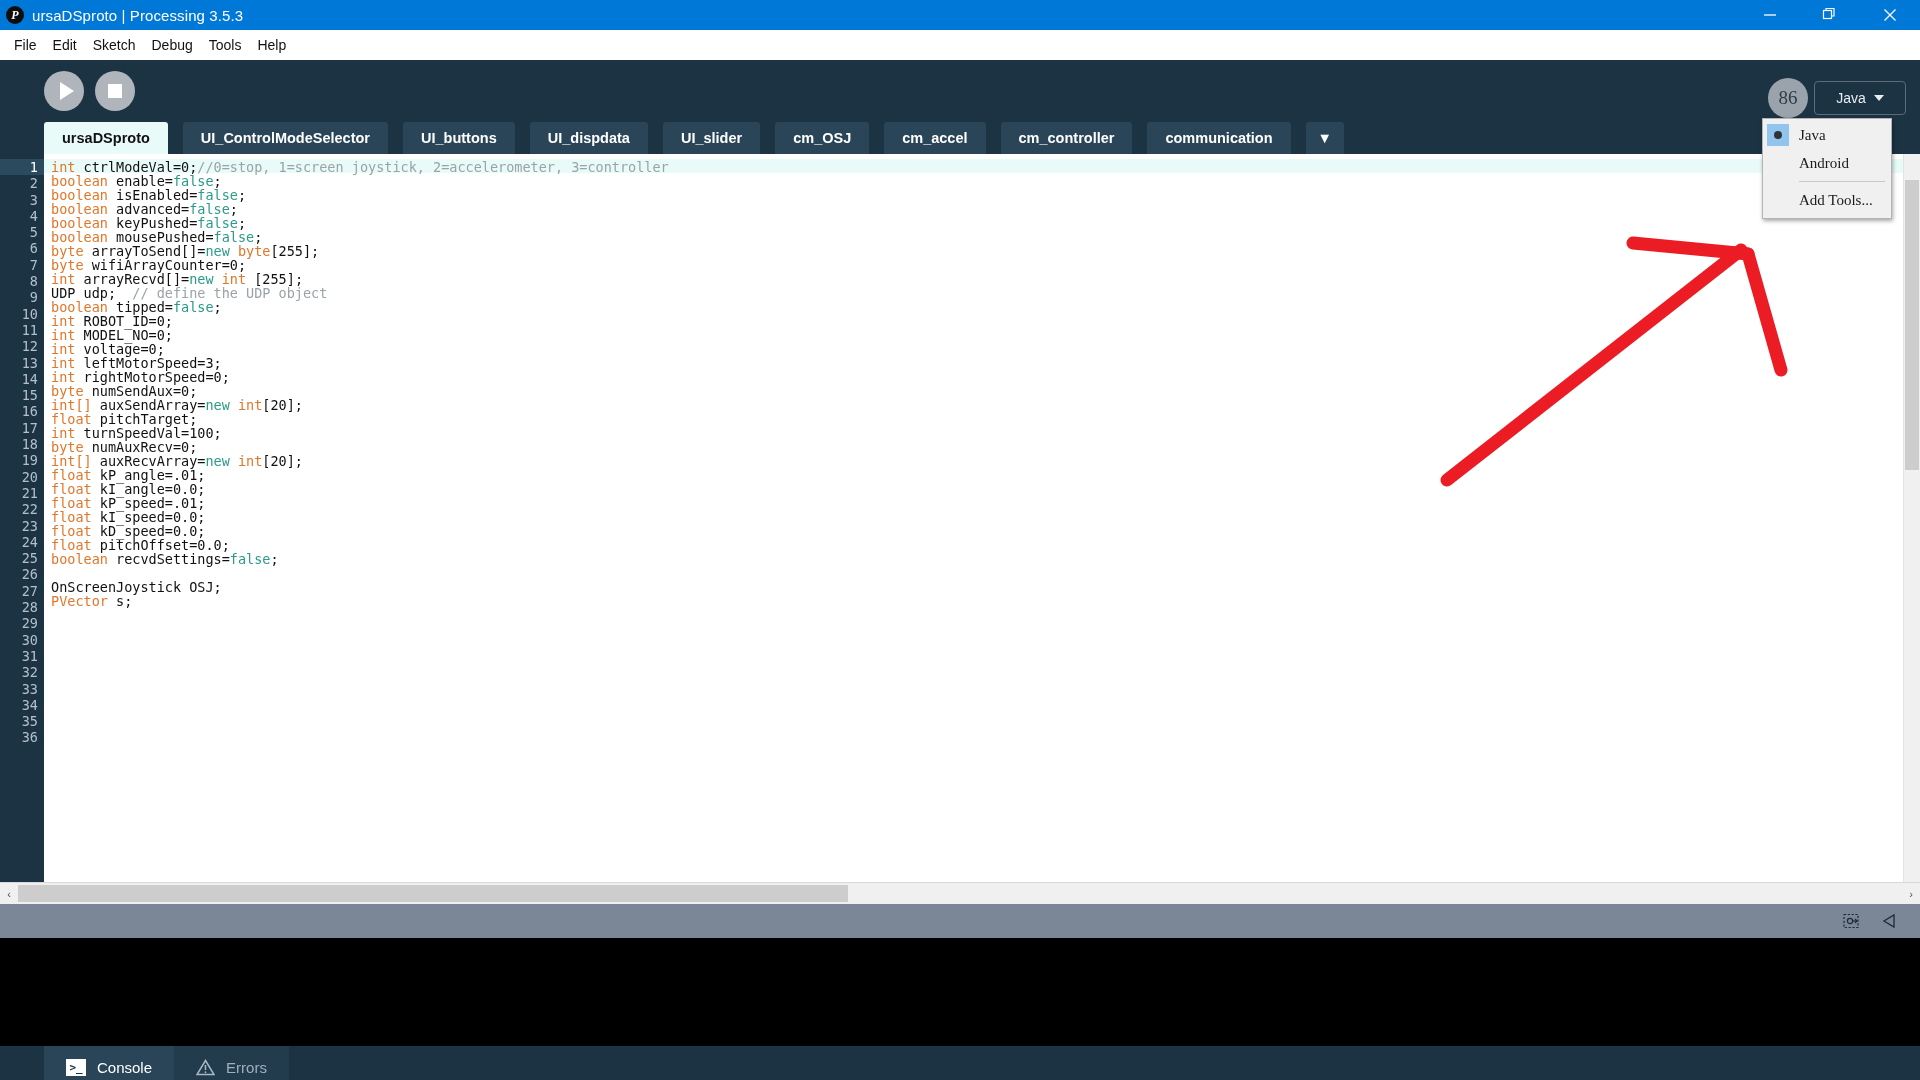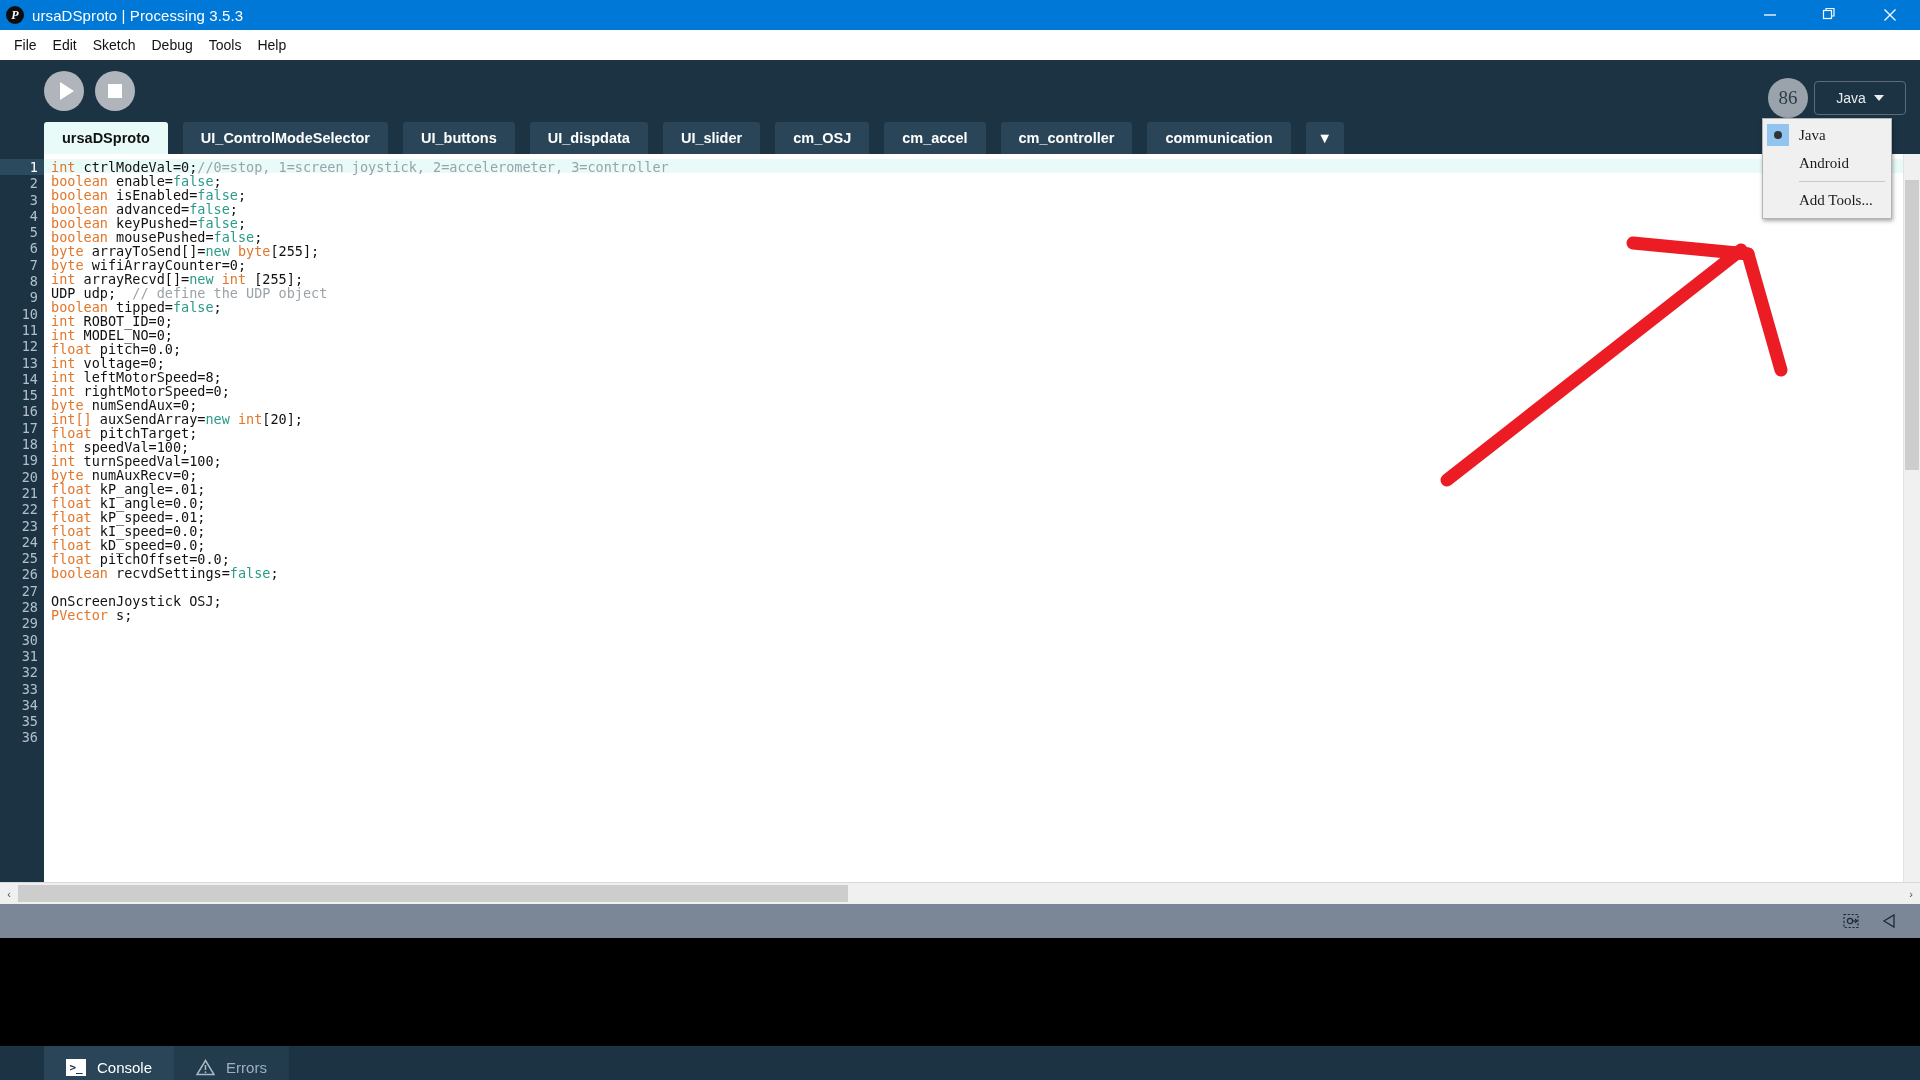--- a/index.html
+++ b/index.html
@@ -451,30 +451,29 @@
         <div class="cl"><span class="kw">boolean</span><span class="pln"> advanced=</span><span class="lit">false</span><span class="pln">;</span></div>
         <div class="cl"><span class="kw">boolean</span><span class="pln"> keyPushed=</span><span class="lit">false</span><span class="pln">;</span></div>
         <div class="cl"><span class="kw">boolean</span><span class="pln"> mousePushed=</span><span class="lit">false</span><span class="pln">;</span></div>
         <div class="cl"><span class="kw">byte</span><span class="pln"> arrayToSend[]=</span><span class="lit">new</span><span class="pln"> </span><span class="kw">byte</span><span class="pln">[255];</span></div>
         <div class="cl"><span class="kw">byte</span><span class="pln"> wifiArrayCounter=0;</span></div>
         <div class="cl"><span class="kw">int</span><span class="pln"> arrayRecvd[]=</span><span class="lit">new</span><span class="pln"> </span><span class="kw">int</span><span class="pln"> [255];</span></div>
         <div class="cl"><span class="pln">UDP udp;  </span><span class="cmt">// define the UDP object</span></div>
         <div class="cl"><span class="kw">boolean</span><span class="pln"> tipped=</span><span class="lit">false</span><span class="pln">;</span></div>
         <div class="cl"><span class="kw">int</span><span class="pln"> ROBOT_ID=0;</span></div>
         <div class="cl"><span class="kw">int</span><span class="pln"> MODEL_NO=0;</span></div>
-        <div class="cl"><span class="kw">float</span><span class="pln"> pitch=0.0;</span></div>
         <div class="cl"><span class="kw">int</span><span class="pln"> voltage=0;</span></div>
-        <div class="cl"><span class="kw">int</span><span class="pln"> leftMotorSpeed=8;</span></div>
+        <div class="cl"><span class="kw">int</span><span class="pln"> leftMotorSpeed=3;</span></div>
         <div class="cl"><span class="kw">int</span><span class="pln"> rightMotorSpeed=0;</span></div>
         <div class="cl"><span class="kw">byte</span><span class="pln"> numSendAux=0;</span></div>
         <div class="cl"><span class="kw">int[]</span><span class="pln"> auxSendArray=</span><span class="lit">new</span><span class="pln"> </span><span class="kw">int</span><span class="pln">[20];</span></div>
         <div class="cl"><span class="kw">float</span><span class="pln"> pitchTarget;</span></div>
-        <div class="cl"><span class="kw">int</span><span class="pln"> speedVal=100;</span></div>
         <div class="cl"><span class="kw">int</span><span class="pln"> turnSpeedVal=100;</span></div>
         <div class="cl"><span class="kw">byte</span><span class="pln"> numAuxRecv=0;</span></div>
+        <div class="cl"><span class="kw">int[]</span><span class="pln"> auxRecvArray=</span><span class="lit">new</span><span class="pln"> </span><span class="kw">int</span><span class="pln">[20];</span></div>
         <div class="cl"><span class="kw">float</span><span class="pln"> kP_angle=.01;</span></div>
         <div class="cl"><span class="kw">float</span><span class="pln"> kI_angle=0.0;</span></div>
         <div class="cl"><span class="kw">float</span><span class="pln"> kP_speed=.01;</span></div>
         <div class="cl"><span class="kw">float</span><span class="pln"> kI_speed=0.0;</span></div>
         <div class="cl"><span class="kw">float</span><span class="pln"> kD_speed=0.0;</span></div>
         <div class="cl"><span class="kw">float</span><span class="pln"> pitchOffset=0.0;</span></div>
         <div class="cl"><span class="kw">boolean</span><span class="pln"> recvdSettings=</span><span class="lit">false</span><span class="pln">;</span></div>
         <div class="cl">&nbsp;</div>
         <div class="cl"><span class="pln">OnScreenJoystick OSJ;</span></div>
         <div class="cl"><span class="kw">PVector</span><span class="pln"> s;</span></div>

